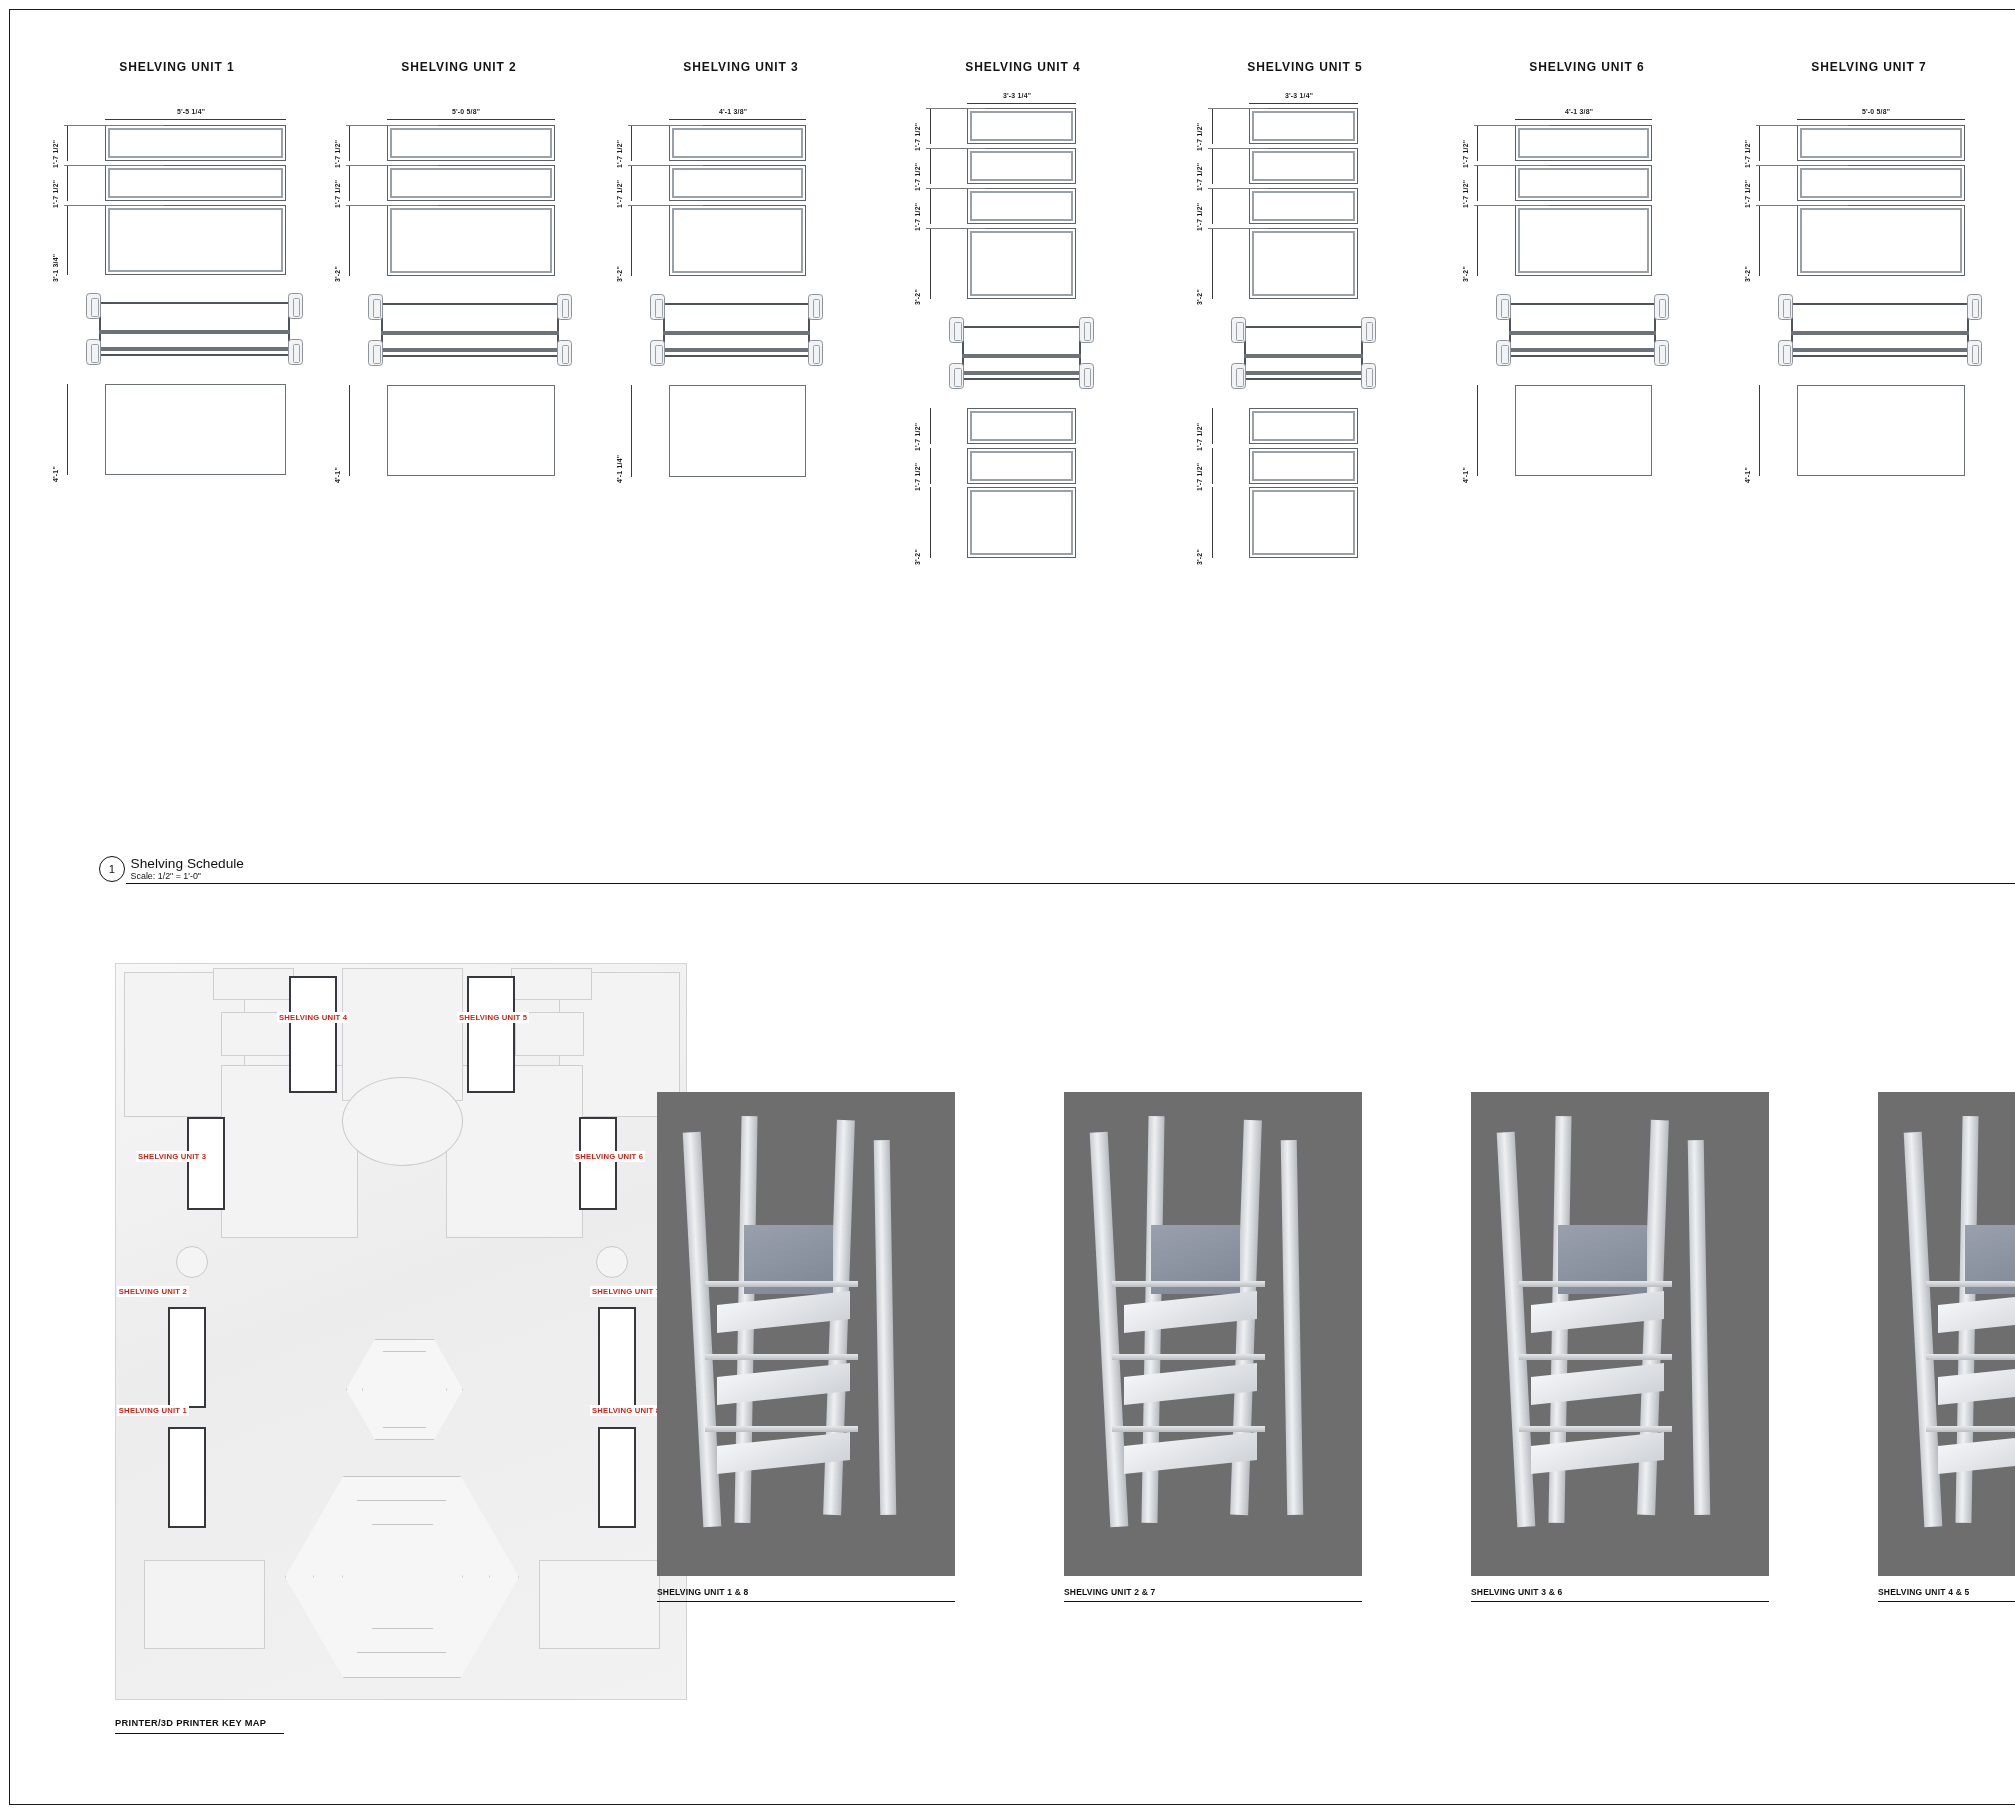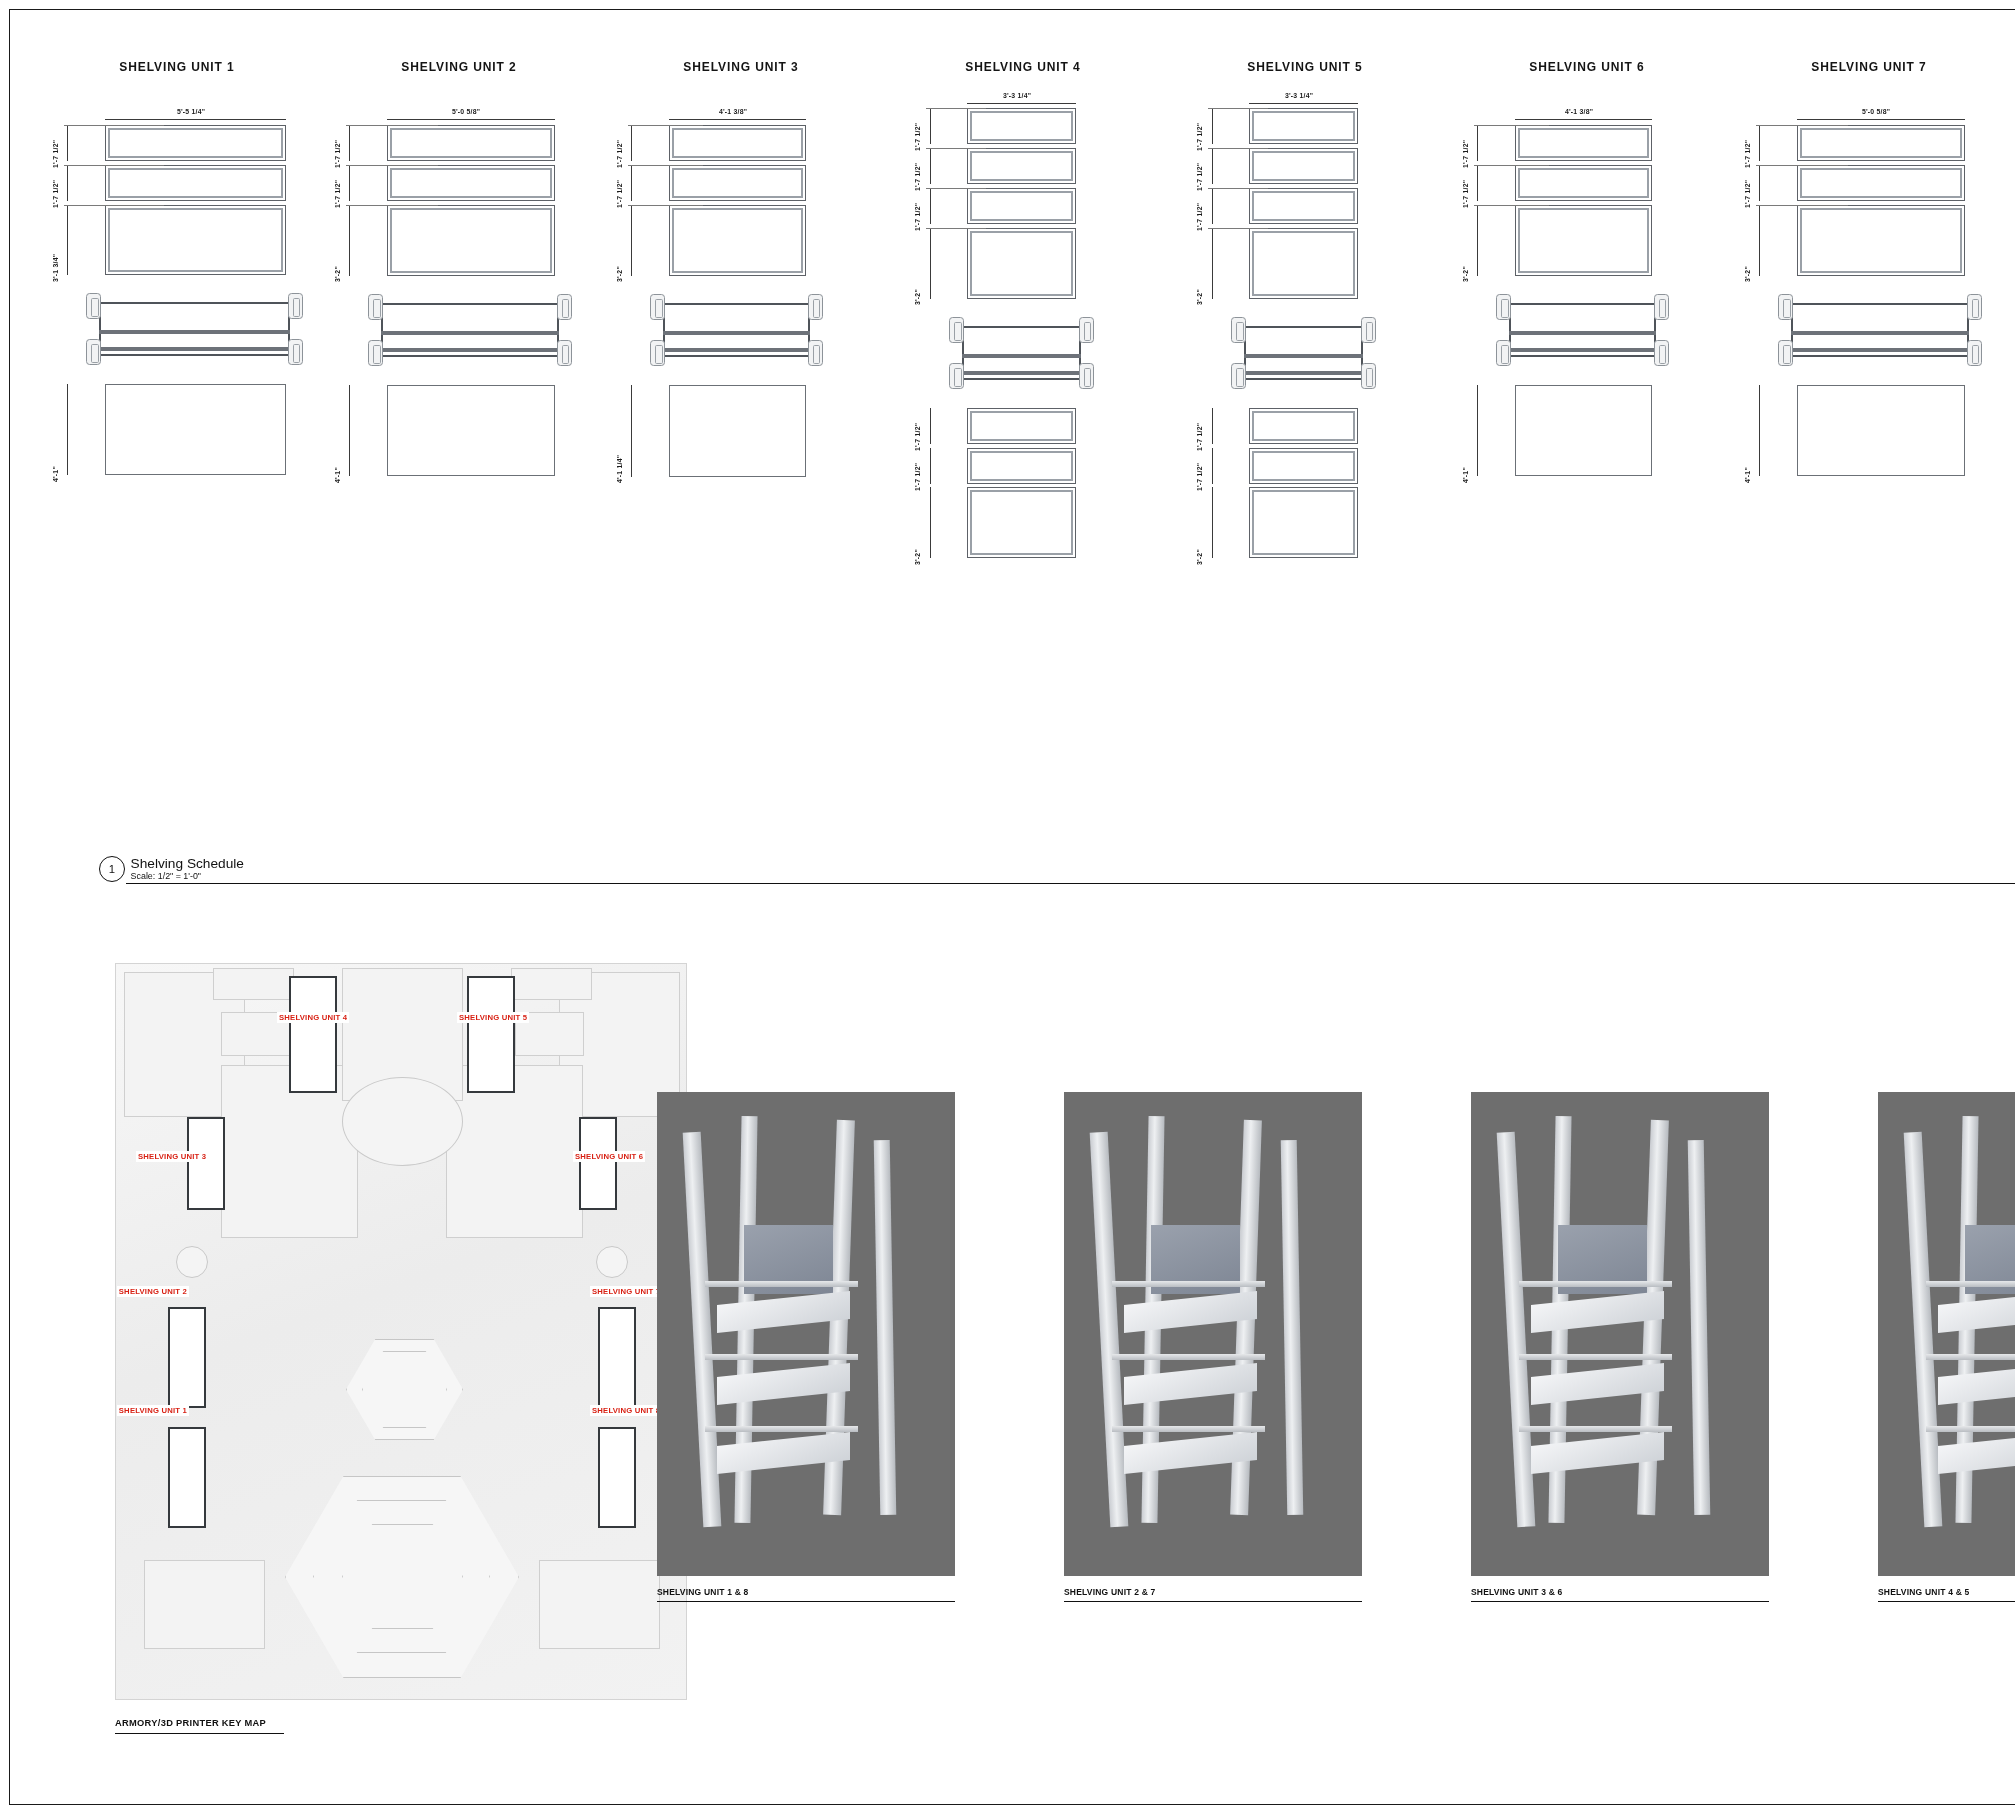--- a/index.html
+++ b/index.html
@@ -410,21 +410,21 @@
     <div class="km-shelf" style="left:482px;top:463px;width:38px;height:101px;"></div>
     <div class="km-label" style="left: 161px; top: 48px;">SHELVING UNIT 4</div>
     <div class="km-label" style="left: 341px; top: 48px;">SHELVING UNIT 5</div>
     <div class="km-label" style="left: 20px; top: 187px;">SHELVING UNIT 3</div>
     <div class="km-label" style="left: 457px; top: 187px;">SHELVING UNIT 6</div>
     <div class="km-label" style="left: 0.8px; top: 322px;">SHELVING UNIT 2</div>
     <div class="km-label" style="left: 474px; top: 322px;">SHELVING UNIT 7</div>
     <div class="km-label" style="left: 0.8px; top: 441px;">SHELVING UNIT 1</div>
     <div class="km-label" style="left: 474px; top: 441px;">SHELVING UNIT 8</div>
   </div>
-<div class="km-caption" style="left:115px; top:1718px;">ARMORY/3D PRINTER KEY MAP</div>
+<div class="km-caption" style="left:115px; top:1718px;">PRINTER/3D PRINTER KEY MAP</div>
 <div class="km-caprule" style="left:115px; top:1733px; width:169px;"></div>
 
 <div id="renders">
     <div class="render" style="left: 657px; top: 1092px; width: 298px; height: 484px;">
       <div class="post" style="left:36px;top:40px;width:17.7px;height:395px;transform:rotate(-3deg);"></div>
       <div class="post" style="left:81px;top:24px;width:16px;height:407px;transform:rotate(1deg);"></div>
       <div class="post" style="left:173px;top:28px;width:17.7px;height:395px;transform:rotate(2deg);"></div>
       <div class="post" style="left:220px;top:48px;width:16px;height:375px;transform:rotate(-1deg);"></div>
       <div class="panel-dk" style="left:87px;top:133px;width:89px;height:69px;"></div>
       <div class="panel" style="left:60px;top:206px;width:133px;height:28px;transform:skewY(-6deg);"></div>

